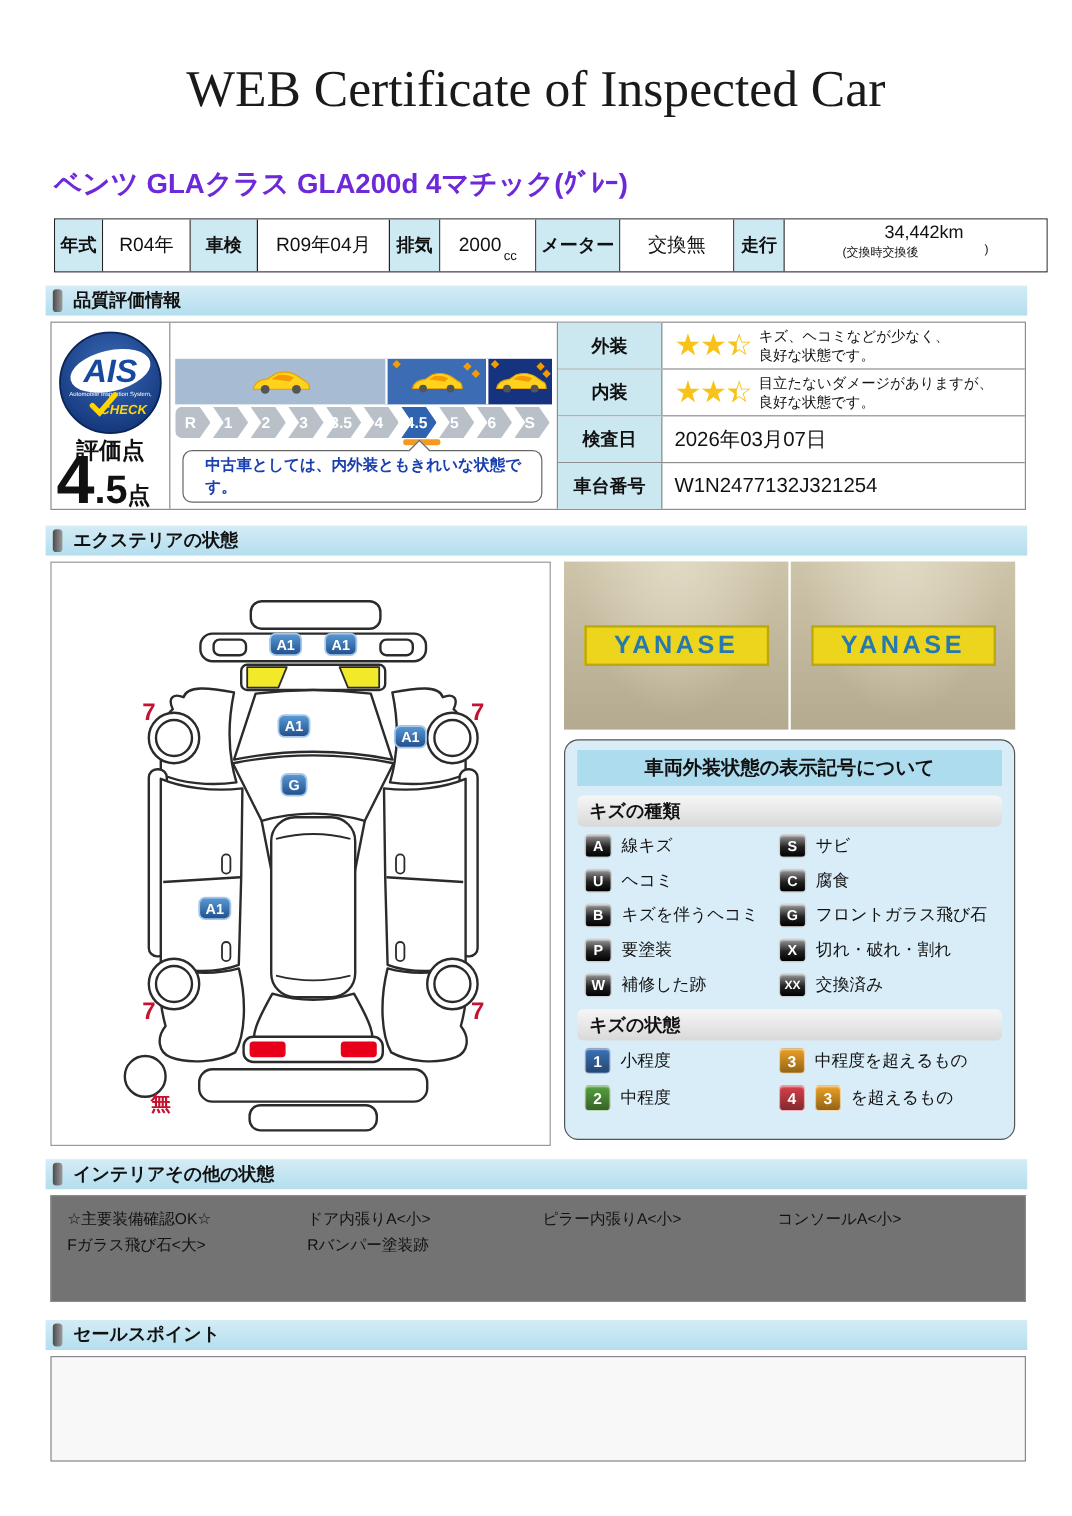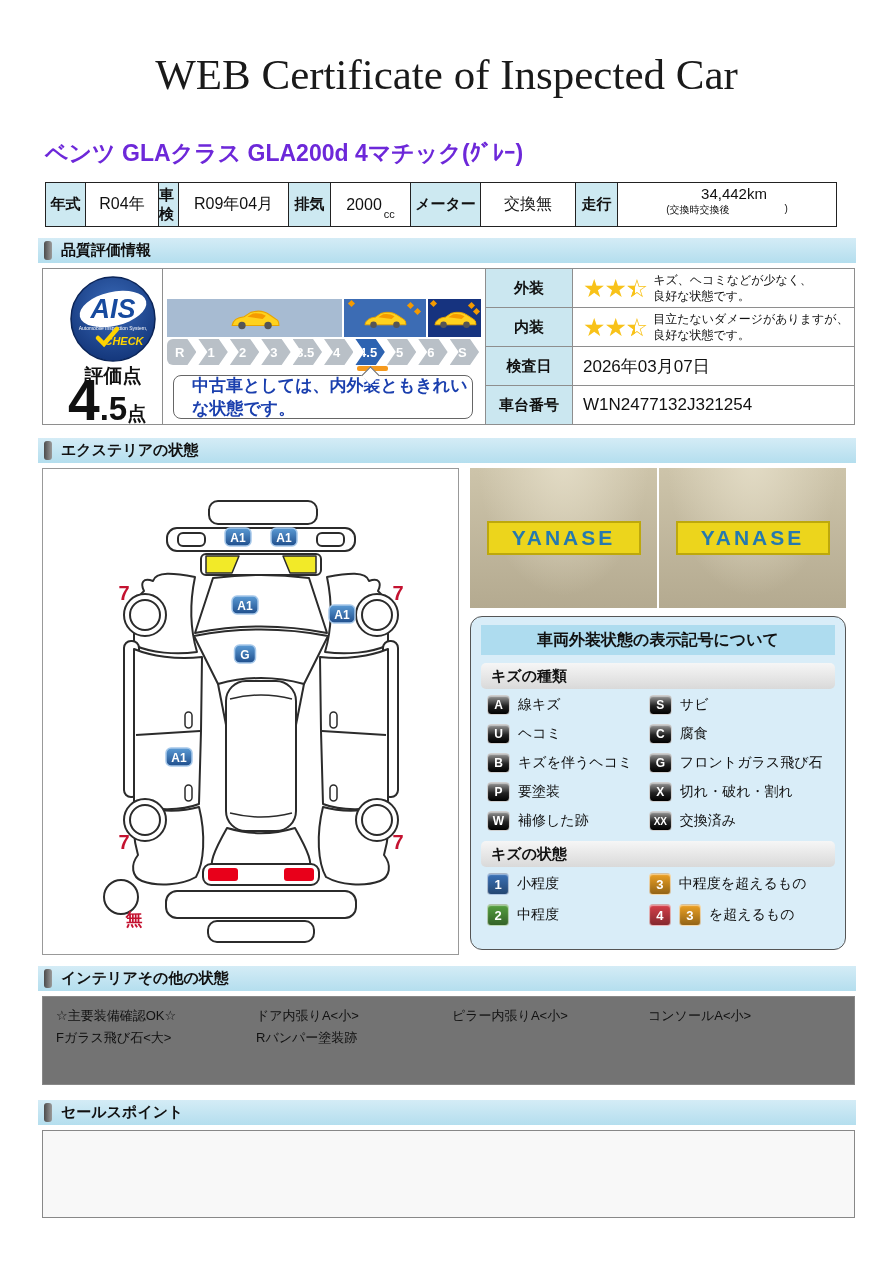--- a/index.html
+++ b/index.html
@@ -25,21 +25,21 @@
 
   
   .sec{position:absolute;left:38px;width:818px;height:25px;display:flex;align-items:center;
        background:linear-gradient(#d4ecf6,#b4deee);}
   .sec .bar{width:8px;height:19px;margin:0 9px 0 6px;border-radius:3px;
             background:linear-gradient(90deg,#4c4c4c,#9a9a9a);}
   .sec .txt{font-weight:bold;font-size:15px;}
 
   
   .qbox{position:absolute;left:42px;top:268px;width:813px;height:157px;border:1.5px solid #8e8e8e;box-sizing:border-box;display:flex;}
-  .q-left{width:98px;border-right:1px solid #8e8e8e;position:relative;margin-left:21px;}
+  .q-left{width:98px;border-right:1px solid #8e8e8e;position:relative;}
   .q-mid{width:322px;border-right:1px solid #8e8e8e;position:relative;}
   .q-right{flex:1;display:flex;flex-direction:column;}
   .q-row{display:flex;border-bottom:1px solid #8e8e8e;flex:1;}
   .q-row:last-child{border-bottom:none;}
   .q-row .lab{width:86px;background:#cbe7f0;border-right:1px solid #8e8e8e;display:flex;align-items:center;justify-content:center;font-weight:bold;font-size:15px;}
   .q-row .val{flex:1;display:flex;align-items:center;padding-left:10px;font-size:17px;}
   .starline{display:flex;align-items:center;gap:6px;}
   .stars{font-size:25px;color:#f8c219;letter-spacing:-1px;white-space:nowrap;}
   .halfstar{position:relative;display:inline-block;}
   .halfstar .fillpart{position:absolute;left:0;top:0;width:45%;overflow:hidden;}
@@ -60,21 +60,21 @@
   .spark{position:absolute;width:5px;height:5px;background:#f59a00;transform:rotate(45deg);}
   .scale{position:absolute;left:4px;top:70px;width:314px;height:26px;display:flex;}
   .chev{flex:1;margin-right:2px;background:#b9c0c7;color:#fff;font-weight:bold;font-size:13px;
         display:flex;align-items:center;justify-content:center;padding-right:4px;box-sizing:border-box;
         clip-path:polygon(0 0,calc(100% - 9px) 0,100% 50%,calc(100% - 9px) 100%,0 100%,9px 50%);}
   .chev.first{clip-path:polygon(0 0,calc(100% - 9px) 0,100% 50%,calc(100% - 9px) 100%,0 100%);border-radius:6px 0 0 6px;}
   .chev.active{background:#2d63b1;}
   .underline{position:absolute;top:97px;height:5px;background:#f59a1e;border-radius:2px;}
   .bubble{position:absolute;left:10px;top:106px;width:300px;height:44px;background:#fff;border:1.5px solid #666;
           border-radius:8px;display:flex;align-items:center;padding-left:18px;box-sizing:border-box;
-          font-size:17px;font-weight:bold;color:#1a3fae;}
+          font-size:13px;font-weight:bold;color:#1a3fae;}
   .notch{position:absolute;top:-7px;width:12px;height:12px;background:#fff;transform:rotate(45deg);
          border-left:1.5px solid #666;border-top:1.5px solid #666;}
 
   
   .extbox{position:absolute;left:42px;top:468px;width:417px;height:487px;border:1.5px solid #999;box-sizing:border-box;background:#fff;}
   .photos{position:absolute;left:470px;top:468px;width:376px;height:140px;display:flex;gap:2px;}
   .photo{flex:1;position:relative;background:
          radial-gradient(ellipse at 50% -10%, #e3dcc6, rgba(0,0,0,0) 65%),
          linear-gradient(#cdc4aa,#b4aa90);overflow:hidden;}
   .sign{position:absolute;left:50%;top:38%;transform:translateX(-50%);width:150px;height:30px;
@@ -108,21 +108,21 @@
 <body>
 
 <div id="page">
 
   <div class="title">WEB Certificate of Inspected Car</div>
   <div class="vehicle">ベンツ GLAクラス GLA200d 4マチック(ｸﾞﾚｰ)</div>
 
   <div class="spec">
       <div class="h" style="width: 40px;">年式</div>
       <div class="v" style="width: 73px;">R04年</div>
-      <div class="h" style="width: 20px;">車検</div>
+      <div class="h" style="width: 56px;">車検</div>
       <div class="v" style="width: 110px;">R09年04月</div>
       <div class="h" style="width: 42px;">排気</div>
       <div class="v" style="width: 80px;">2000<span class="unit">cc</span></div>
       <div class="h" style="width: 70px;">メーター</div>
       <div class="v" style="width: 95px; font-family: Liberation Serif, serif;">交換無</div>
       <div class="h" style="width: 42px;">走行</div>
       <div class="v mileage" style="width: 218px;">
         <div class="main">34,442km</div>
         <div class="noterow">
           <div>(交換時</div>

